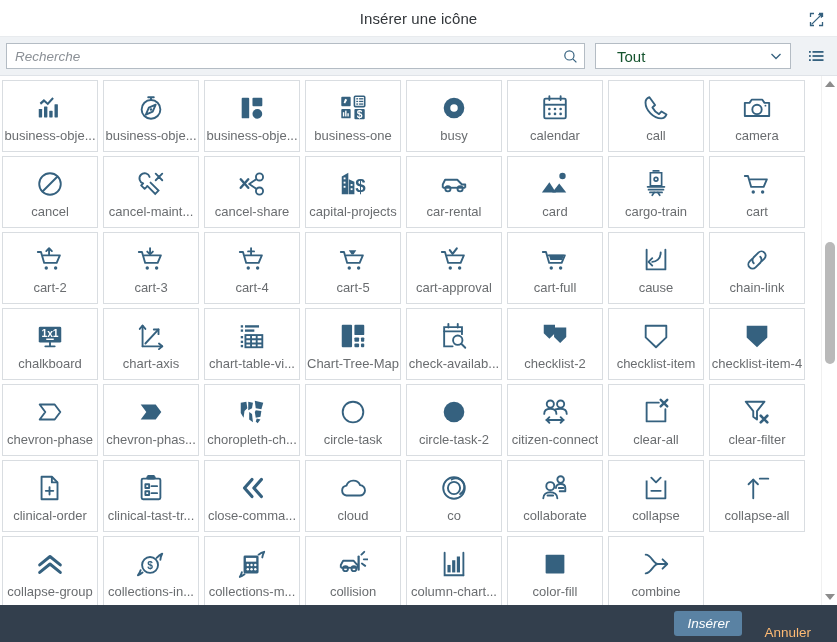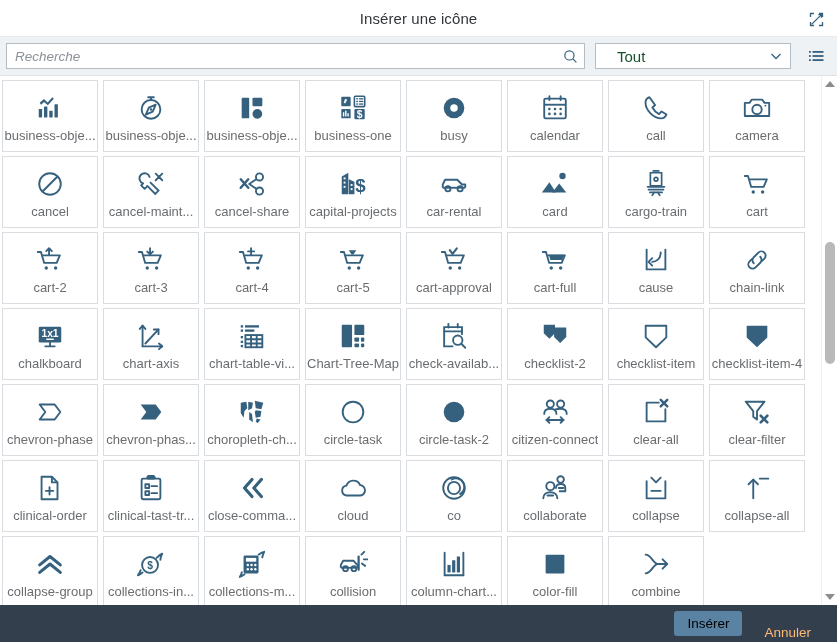--- a/index.html
+++ b/index.html
@@ -197,22 +197,23 @@
     height: 25px;
     padding: 0 13px;
     font-size: 13.5px;
     font-family: "Liberation Sans", sans-serif;
     border: 0;
     border-radius: 3px;
     line-height: 25px;
   }
   #insert-btn {
     background: #5a82a3;
-    color: #000000;
+    color: #ffffff;
     cursor: default;
+    font-style: italic;
   }
   #cancel-btn {
     background: transparent;
     color: #fdba74;
     cursor: pointer;
     margin-top: 17px;
   }
 </style>
 </head>
 <body>

